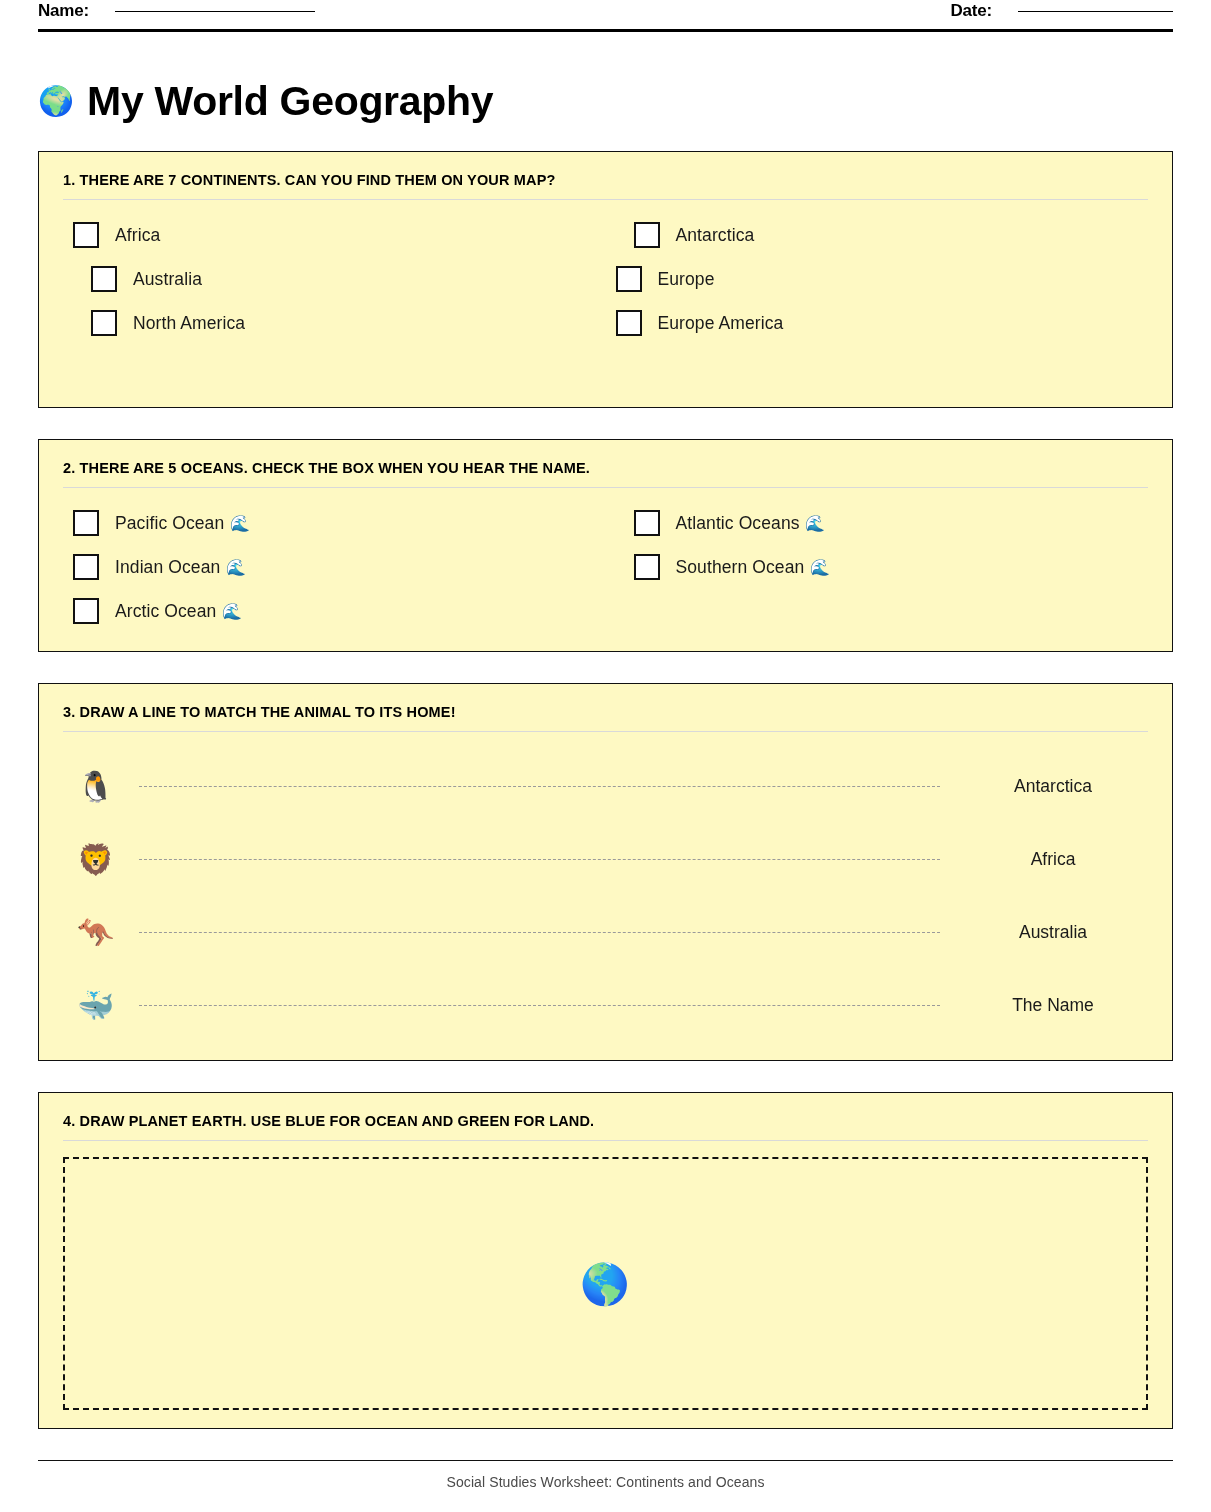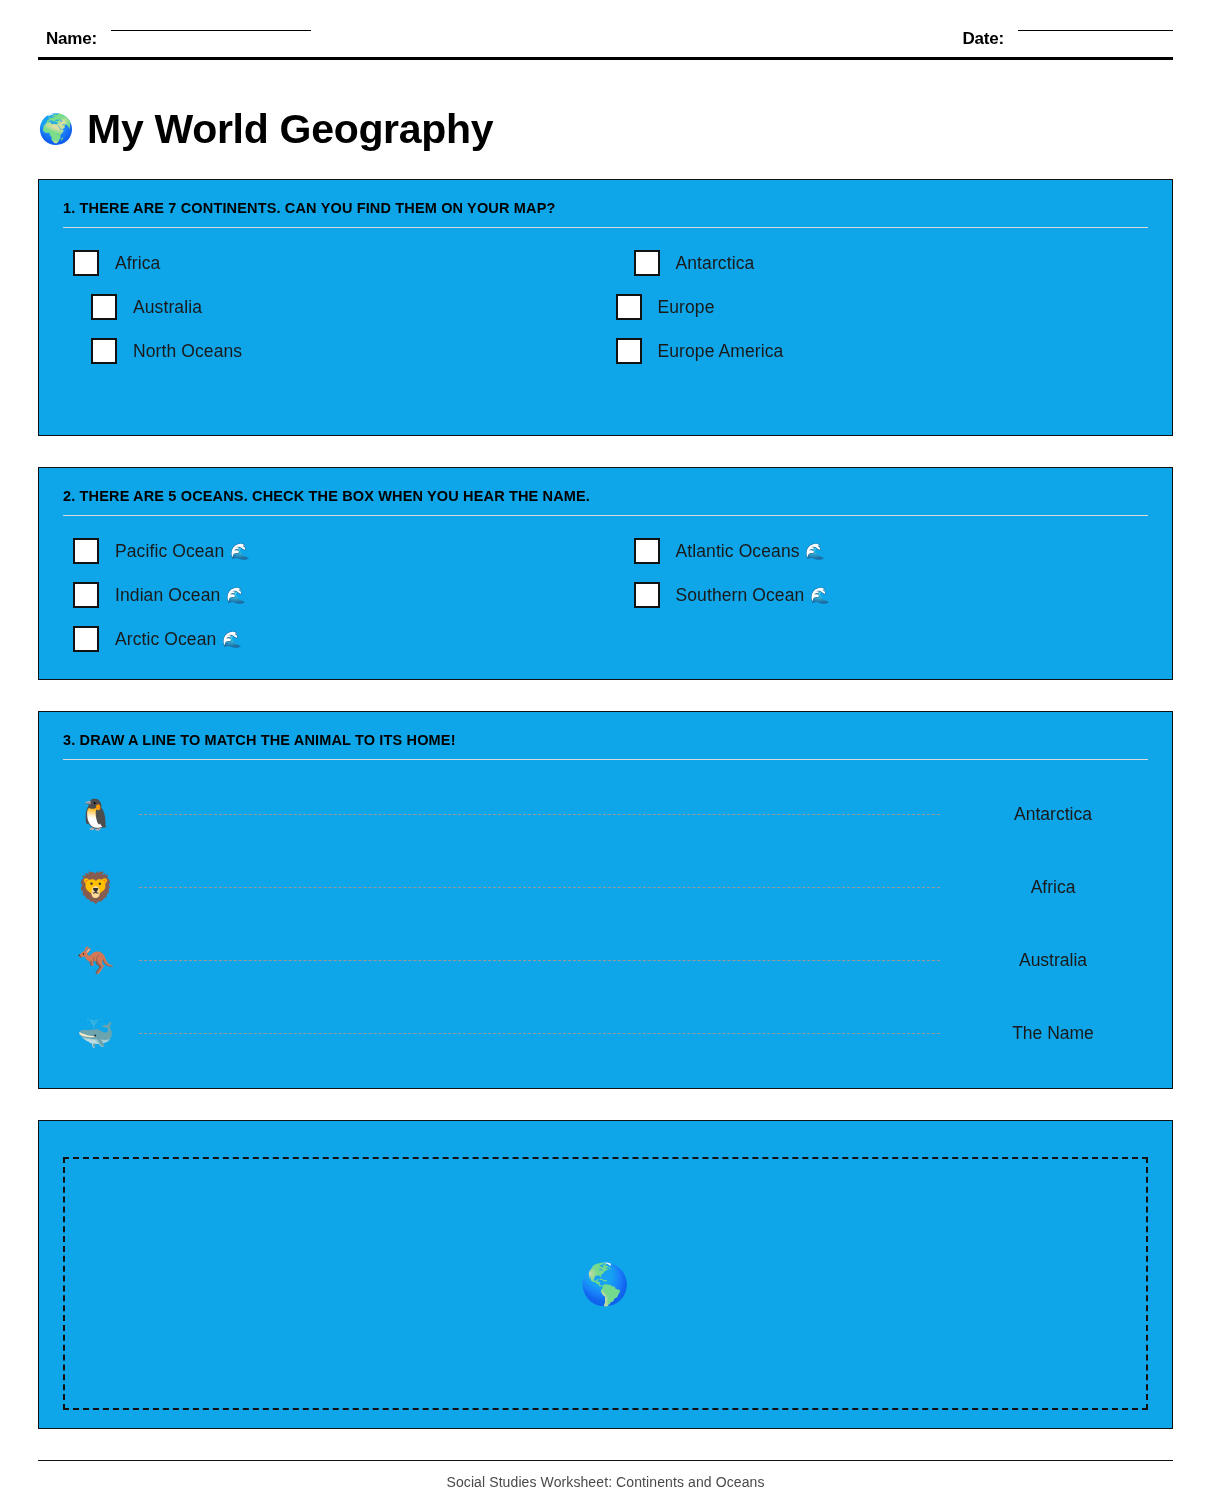--- a/index.html
+++ b/index.html
@@ -28,23 +28,22 @@
   
   .header-row {
     display: flex;
     align-items: flex-end;
     justify-content: space-between;
     height: 70px;
     padding-bottom: 9px;
   }
   .field {
     display: flex;
-    align-items: flex-start;
-    gap: 14px;
-    margin-left: 8px;
+    align-items: center;
+    gap: 26px;
   }
   .field-label {
     font-size: 17px;
     font-weight: bold;
     color: #000;
     letter-spacing: -0.2px;
     line-height: 1;
     padding-bottom: 1px;
   }
   .field-line {
@@ -77,21 +76,21 @@
     font-weight: bold;
     color: #000;
     letter-spacing: -0.3px;
   }
 
   
   .section {
     border: 1.6px solid #111;
     padding: 20px 24px 18px 24px;
     margin-bottom: 31px;
-    background: #0ea5e9;
+    background: #fef9c3;
   }
   .section-title {
     font-size: 14.5px;
     font-weight: bold;
     color: #000;
     letter-spacing: 0.15px;
     padding-bottom: 11px;
     border-bottom: 1.3px solid #d9d9d9;
     margin-bottom: 4px;
   }
@@ -228,21 +227,21 @@
       <div class="check-item col2">
         <span class="checkbox"></span>
         <span class="check-label">Australia</span>
       </div>
       <div class="check-item">
         <span class="checkbox"></span>
         <span class="check-label">Europe</span>
       </div>
       <div class="check-item col2">
         <span class="checkbox"></span>
-        <span class="check-label">North Oceans</span>
+        <span class="check-label">North America</span>
       </div>
       <div class="check-item">
         <span class="checkbox"></span>
         <span class="check-label">Europe America</span>
       </div>
       <div class="check-item col2"></div>
     </div>
   </div>
 
   <div class="section">
@@ -307,20 +306,21 @@
       </div>
       <div class="match-row">
         <span class="match-animal">🐳</span>
         <span class="match-dash"></span>
         <span class="match-target">The Name</span>
       </div>
     </div>
   </div>
 
   <div class="section">
+    <div class="section-title">4. DRAW PLANET EARTH. USE BLUE FOR OCEAN AND GREEN FOR LAND.</div>
     <div class="draw-area">
       <span class="draw-emoji">🌎</span>
     </div>
   </div>
 
   <div class="footer">
     <div class="footer-rule"></div>
     <div class="footer-text">Social Studies Worksheet: Continents and Oceans</div>
   </div>
 

